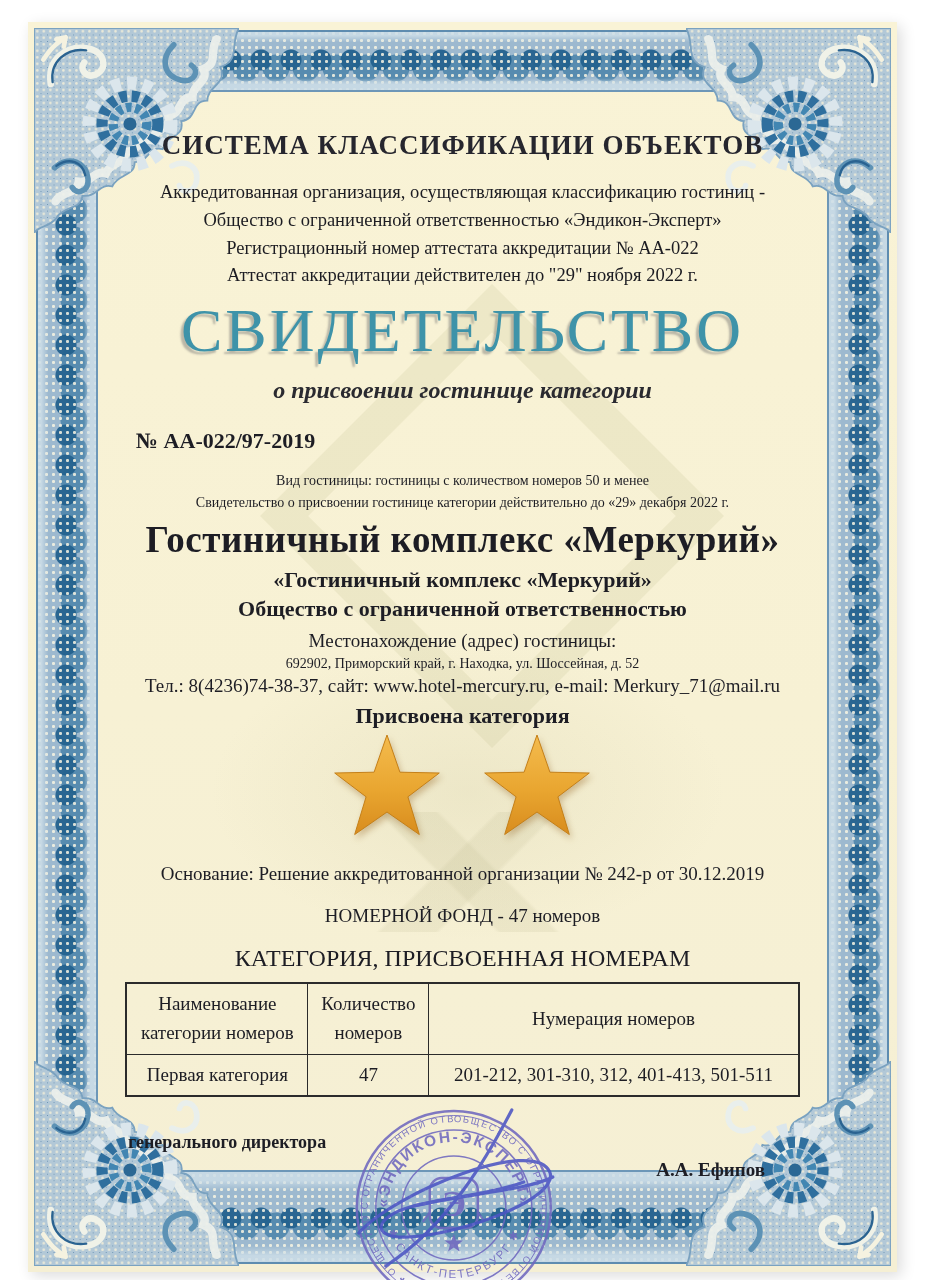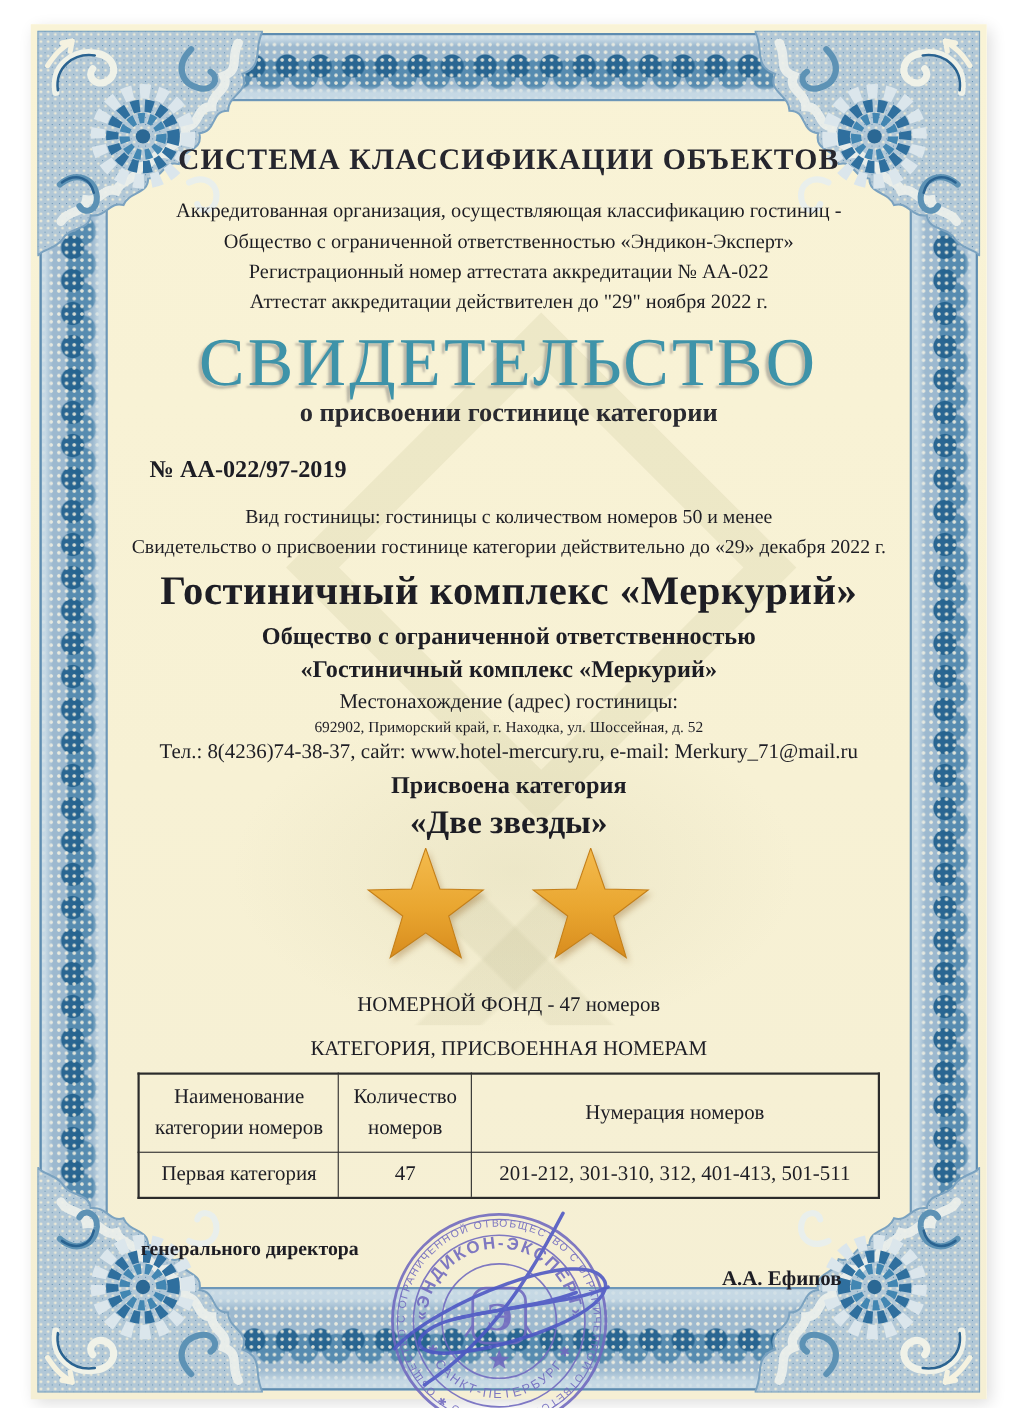--- a/index.html
+++ b/index.html
@@ -58,35 +58,35 @@
                linear-gradient(225deg, rgba(190,186,145,0) 44%, rgba(190,186,145,0.18) 45% 55%, rgba(190,186,145,0) 56%);
   }
   
   .content{position:absolute;left:72px;right:72px;top:60px;z-index:5;text-align:center;}
   .sys-header{font-weight:bold;font-size:27px;line-height:1.3;letter-spacing:1px;color:#26262e;margin-top:46px;}
   .accred{margin-top:16px;font-size:18.5px;line-height:1.5;color:#1c1c22;}
   .main-title{
     font-size:62px;font-weight:normal;letter-spacing:3px;margin-top:8px;line-height:1.05;
     text-shadow:-3px 3px 2px rgba(110,110,110,0.45);
   }
-  .subtitle{font-weight:bold;font-size:24px;margin-top:0;color:#2a2a30;}
+  .subtitle{font-weight:bold;font-size:24px;margin-top:14px;color:#2a2a30;font-style:italic;}
   .num-row{display:flex;justify-content:space-between;font-weight:bold;font-size:22px;margin-top:24px;padding:0 28px 0 36px;}
-  .validity{margin-top:16px;font-size:18px;line-height:1.55;}
+  .validity{margin-top:16px;font-size:14px;line-height:1.55;}
   .hotel-name{font-weight:bold;font-size:37px;margin-top:4px;letter-spacing:0.5px;}
   .company{font-weight:bold;font-size:22px;margin-top:4px;line-height:1.35;}
   .addr-label{font-size:19px;margin-top:6px;}
   .addr{font-size:14px;margin-top:4px;}
   .ogrn{font-size:19px;margin-top:3px;}
   .contacts{font-size:19px;margin-top:3px;}
   .cat-label{font-weight:bold;font-size:22px;margin-top:6px;}
   .cat-value{font-weight:bold;font-size:30px;margin-top:4px;}
   .stars{margin-top:6px;height:112px;}
   .basis{font-size:19px;margin-top:16px;}
   .room-fund{font-size:19px;margin-top:20px;}
-  .table-caption{font-size:19px;margin-top:18px;}
+  .table-caption{font-size:24px;margin-top:18px;}
   table.cat-table{
     width:93%;margin:10px auto 0;border-collapse:collapse;font-size:19px;
     border:2px solid #2b2b2b;
   }
   .cat-table th,.cat-table td{border:1.5px solid #2b2b2b;padding:4px 8px;font-weight:normal;text-align:center;}
   .cat-table th{height:62px;line-height:1.5;}
   .cat-table td{height:32px;}
   .col1{width:27%;}.col2{width:18%;}.col3{width:55%;}
   
   .sig-row{position:relative;margin-top:24px;height:210px;text-align:left;}
@@ -176,38 +176,38 @@
       <span>№ АА-022/97-2019</span>
     </div>
 
     <div class="validity">
       <div>Вид гостиницы: гостиницы с количеством номеров 50 и менее</div>
       <div>Свидетельство о присвоении гостинице категории действительно до «29» декабря 2022 г.</div>
     </div>
 
     <div class="hotel-name">Гостиничный комплекс «Меркурий»</div>
     <div class="company">
+      <div>«Гостиничный комплекс «Меркурий»</div>
       <div>Общество с ограниченной ответственностью</div>
-      <div>«Гостиничный комплекс «Меркурий»</div>
     </div>
 
     <div class="addr-label">Местонахождение (адрес) гостиницы:</div>
     <div class="addr">692902, Приморский край, г. Находка, ул. Шоссейная, д. 52</div>
     <div class="contacts">Тел.: 8(4236)74-38-37, сайт: www.hotel-mercury.ru, e-mail: Merkury_71@mail.ru</div>
 
     <div class="cat-label">Присвоена категория</div>
-    <div class="cat-value">«Две звезды»</div>
 
     <div class="stars">
       <svg width="262" height="112" viewBox="0 0 262 112" style="filter:drop-shadow(2px 4px 3px rgba(140,90,20,0.35));">
         <path fill="url(#starGrad)" stroke="#c47f18" stroke-width="1" d="M55,0 L67.9,37.2 L107.3,38 L75.9,61.8 L87.3,99.5 L55,77 L22.7,99.5 L34.1,61.8 L2.7,38 L42.1,37.2 Z"></path>
         <path fill="url(#starGrad)" stroke="#c47f18" stroke-width="1" transform="translate(150,0)" d="M55,0 L67.9,37.2 L107.3,38 L75.9,61.8 L87.3,99.5 L55,77 L22.7,99.5 L34.1,61.8 L2.7,38 L42.1,37.2 Z"></path>
       </svg>
     </div>
 
+    <div class="basis">Основание: Решение аккредитованной организации № 242-р от 30.12.2019</div>
     <div class="room-fund">НОМЕРНОЙ ФОНД - 47 номеров</div>
     <div class="table-caption">КАТЕГОРИЯ, ПРИСВОЕННАЯ НОМЕРАМ</div>
 
     <table class="cat-table">
       <tbody>
           <tr>
         <th class="col1">Наименование категории номеров</th>
         <th class="col2">Количество номеров</th>
         <th class="col3">Нумерация номеров</th>
       </tr>

